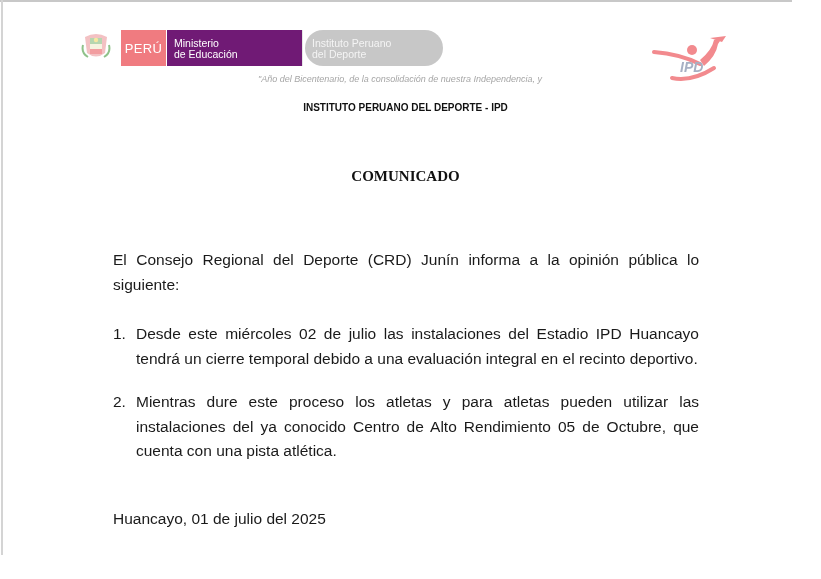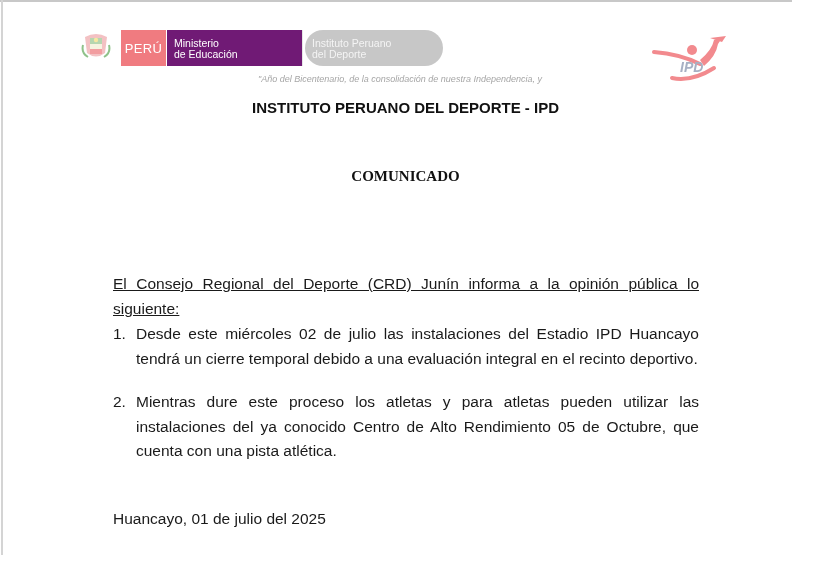--- a/index.html
+++ b/index.html
@@ -21,28 +21,28 @@
   .ipd-box { position: absolute; left: 305px; top: 14px; width: 138px; height: 36px;
              background: #c7c7c7; color: #f4f4f4; font-size: 10.5px; line-height: 11px;
              padding: 8px 0 0 7px; box-sizing: border-box; border-radius: 18px; }
   .ipd-box::before { content: ""; position: absolute; left: -3px; top: 0; width: 1px; height: 36px; background: #e6e6e6; }
   .motto { position: absolute; left: 200px; top: 58px; width: 400px; text-align: center;
            font-size: 9px; line-height: 10px; font-style: italic; color: #a6a6a6; }
   .ipd-logo { position: absolute; left: 652px; top: 18px; width: 78px; height: 52px; }
 
   
   .titles { position: absolute; left: 0; top: 97px; width: 811px; text-align: center;
-            font-weight: 700; font-size: 15px; line-height: 22px; color: #111; }
+            font-weight: 700; font-size: 10px; line-height: 22px; color: #111; }
   .comunicado { position: absolute; left: 0; top: 166px; width: 811px; text-align: center;
                 font-weight: 700; font-size: 15px; line-height: 20px; color: #111; font-family: Liberation Serif, serif; }
 
   
   .body-text { position: absolute; left: 113px; width: 586px; font-size: 15.5px; line-height: 24.5px;
                text-align: justify; color: #1a1a1a; }
-  .intro { top: 272px; text-decoration: underline; }
+  .intro { top: 248px; }
   .list { position: absolute; left: 113px; top: 322px; width: 586px; margin: 0; padding: 0; list-style: none; }
   .list li { position: relative; padding-left: 23px; font-size: 15.5px; line-height: 24.5px;
              text-align: justify; color: #1a1a1a; margin-bottom: 19px; }
   .list li .num { position: absolute; left: 23px; margin-left: -23px; width: 20px; }
   .list li .txt { display: block; margin-left: 0; padding-left: 0; }
   .signoff { top: 507px; }
 </style>
 </head>
 <body>
 

